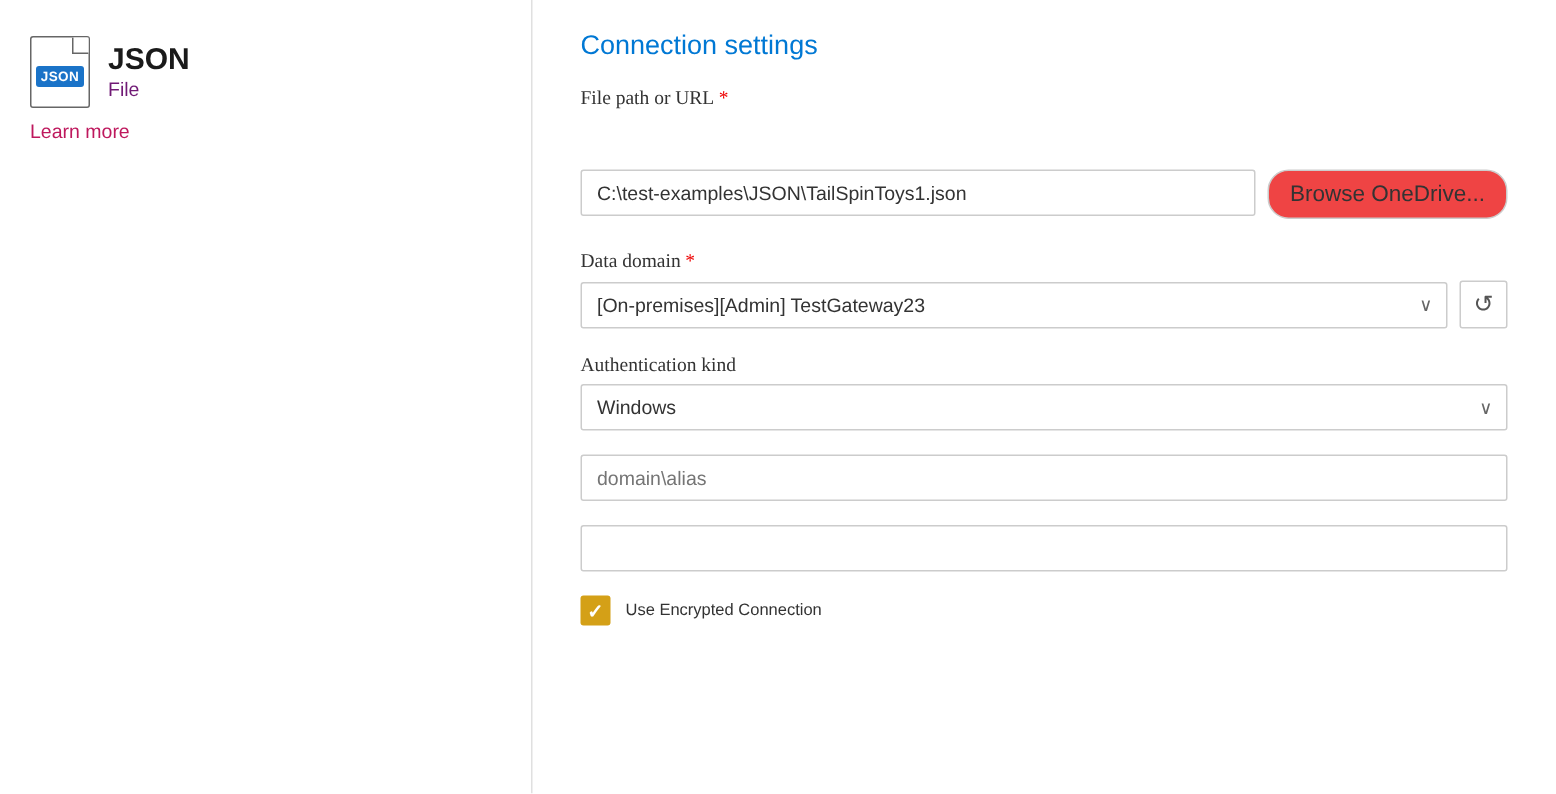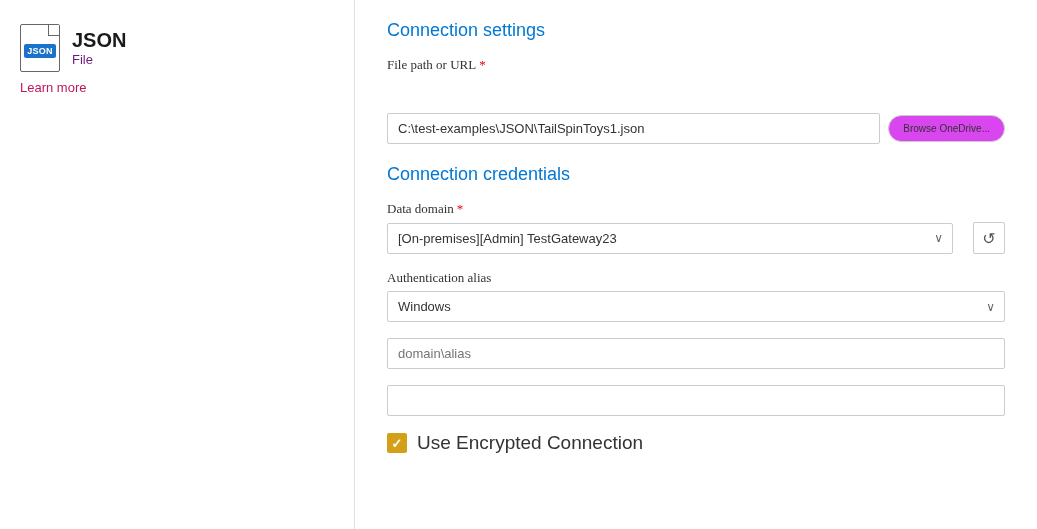--- a/index.html
+++ b/index.html
@@ -119,54 +119,53 @@
     }
 
     .required-star {
       color: #e00;
       font-size: 13px;
     }
 
     .file-path-row {
       display: flex;
       gap: 8px;
-      align-items: center;
       margin-top: 40px;
     }
 
     .text-input {
       width: 100%;
       border: 1px solid #ccc;
       border-radius: 2px;
       padding: 7px 10px;
       font-size: 13px;
       color: #333;
       background: #fff;
       outline: none;
     }
 
     .browse-btn {
       white-space: nowrap;
       padding: 7px 14px;
       border: 1px solid #ccc;
-      background: #d946ef;
-      font-size: 10px;
+      background: #ef4444;
+      font-size: 15px;
       color: #333;
       border-radius: 14px;
       cursor: pointer;
     }
 
     .credentials-section {
       margin-top: 20px;
     }
 
     .gateway-row {
       display: flex;
       align-items: center;
-      gap: 20px;
+      gap: 8px;
     }
 
     .select-wrapper {
       position: relative;
       flex: 1;
     }
 
     .select-input {
       width: 100%;
       border: 1px solid #ccc;
@@ -235,21 +234,21 @@
       flex-shrink: 0;
     }
 
     .checkbox-check {
       color: #fff;
       font-size: 13px;
       font-weight: 700;
     }
 
     .checkbox-label {
-      font-size: 19px;
+      font-size: 11px;
       color: #333;
     }
 
     .file-path-input-wrap {
       flex: 1;
     }
   </style>
 </head>
 <body>
 
@@ -279,21 +278,20 @@
       <div class="file-path-row">
         <div class="file-path-input-wrap">
           <input type="text" class="text-input" value="C:\test-examples\JSON\TailSpinToys1.json" style="">
         </div>
         <button class="browse-btn">Browse OneDrive...</button>
       </div>
     </div>
   </div>
 
   <div class="credentials-section">
-    <div class="section-title">Connection credentials</div>
 
     <div class="field-group">
       <div class="field-label">
         <span>Data domain</span>
         <span class="required-star">*</span>
       </div>
       <div class="gateway-row">
         <div class="select-wrapper">
           <select class="select-input">
             <option>[On-premises][Admin] TestGateway23</option>
@@ -301,21 +299,21 @@
           <span class="chevron-icon">∨</span>
         </div>
         <button class="refresh-btn">
           <span>↺</span>
         </button>
       </div>
     </div>
 
     <div class="field-group">
       <div class="field-label">
-        <span>Authentication alias</span>
+        <span>Authentication kind</span>
       </div>
       <div class="select-wrapper">
         <select class="select-input">
           <option>Windows</option>
         </select>
         <span class="chevron-icon">∨</span>
       </div>
     </div>
 
     <div class="field-group">

